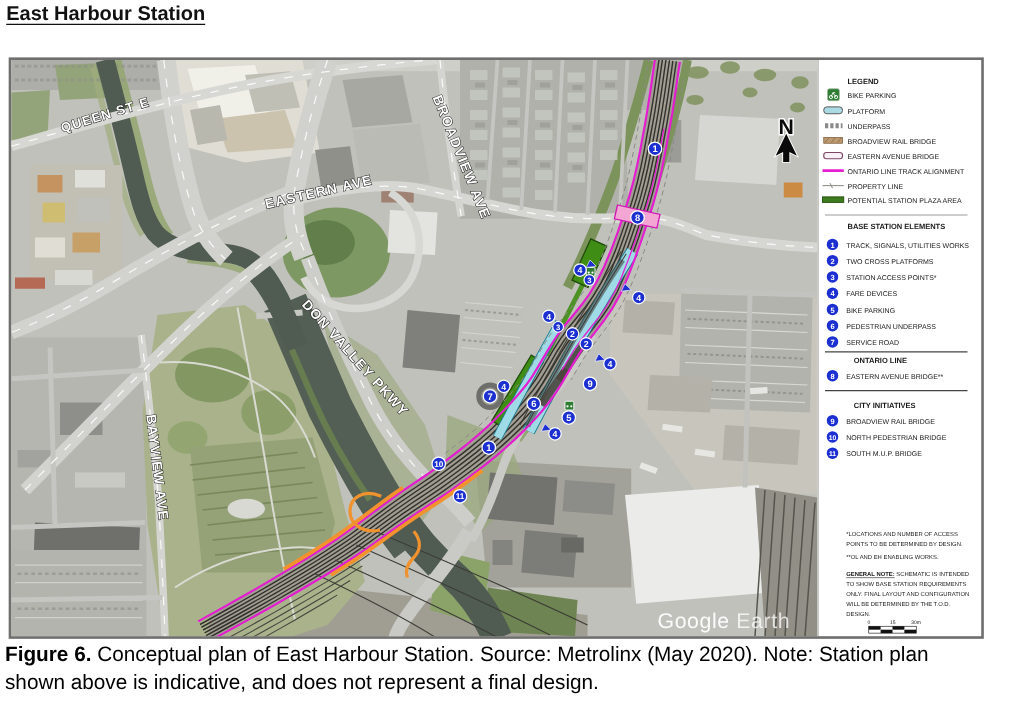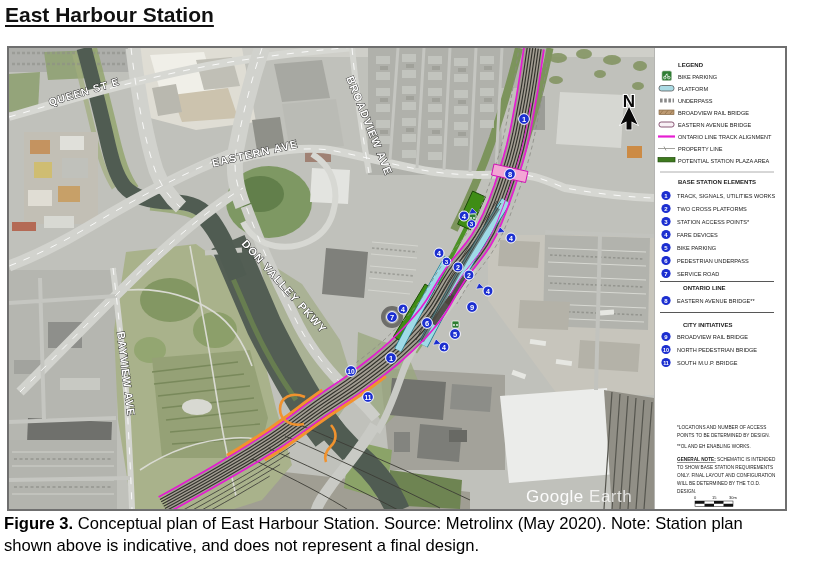--- a/index.html
+++ b/index.html
@@ -1,17 +1,17 @@
 <!DOCTYPE html>
 <html><head>
 <meta charset="utf-8">
 <style>
   html,body{margin:0;padding:0;background:#ffffff;width:829px;height:569px;overflow:hidden;
     font-family:"Liberation Sans", sans-serif;}
-  #title{position:absolute;left:5px;top:3px;font-size:21px;font-weight:bold;color:#111;
+  #title{position:absolute;left:5px;top:3px;font-size:16px;font-weight:bold;color:#111;
     text-decoration:underline;text-underline-offset:3px;letter-spacing:0px;}
   #map{position:absolute;left:7px;top:46px;width:776px;height:461px;border:2px solid #6f6f6f;background:#c0c1bb;}
   #cap{position:absolute;left:4px;top:513px;width:820px;font-size:16.6px;color:#000;line-height:22px;}
 </style>
 </head>
 <body>
 
 <div id="title">East Harbour Station</div>
 
 <div id="map">
@@ -603,13 +603,13 @@
             <rect x="723.5" y="503.75" width="9.5" height="2.75" fill="#111"></rect>
 <text x="694" y="499" font-size="4">0</text>
             <text x="712" y="499" font-size="4">15</text>
             <text x="729" y="499" font-size="4">30m</text>
 </g>
 </g>
 </g>
 </svg>
 </div>
 
-<div id="cap"><b>Figure 3.</b> Conceptual plan of East Harbour Station. Source: Metrolinx (May 2020). Note: Station plan<br>shown above is indicative, and does not represent a final design.</div>
+<div id="cap"><b>Figure 6.</b> Conceptual plan of East Harbour Station. Source: Metrolinx (May 2020). Note: Station plan<br>shown above is indicative, and does not represent a final design.</div>
 
 </body></html>

